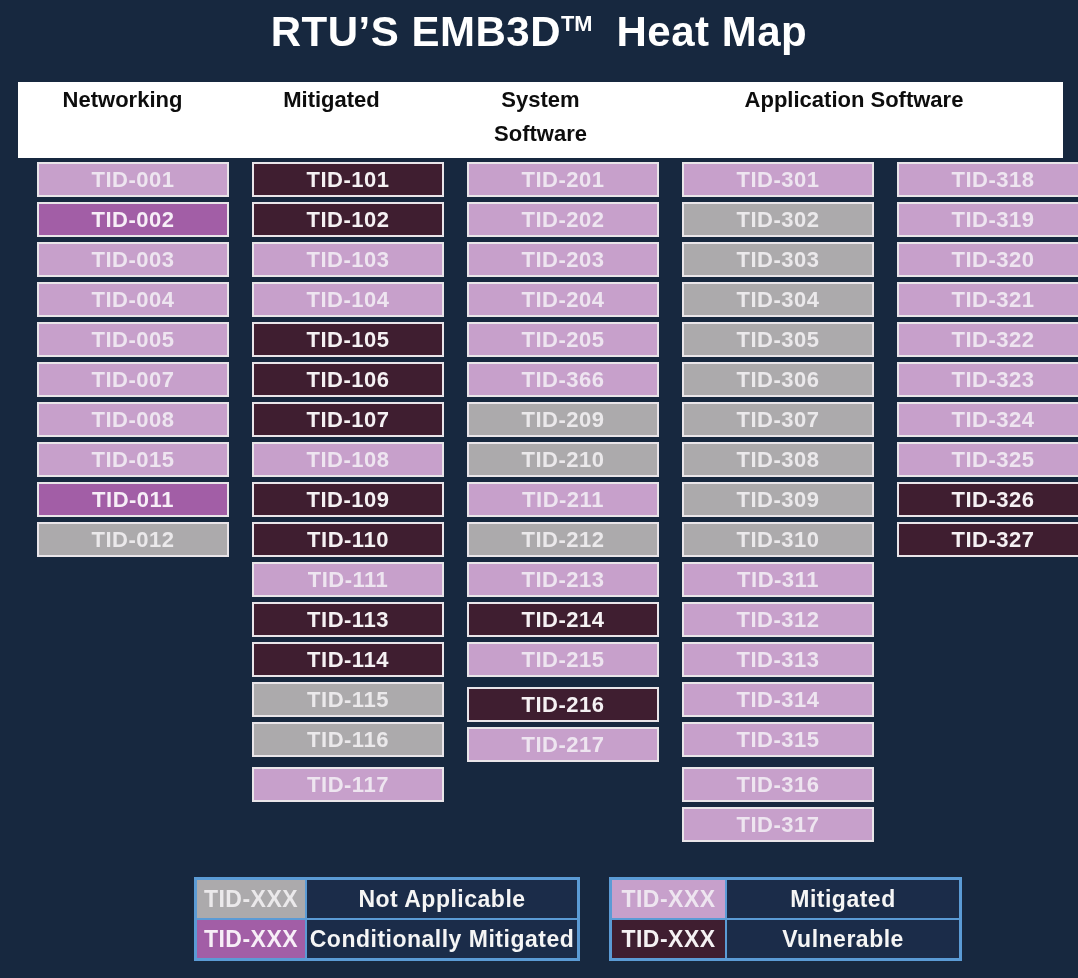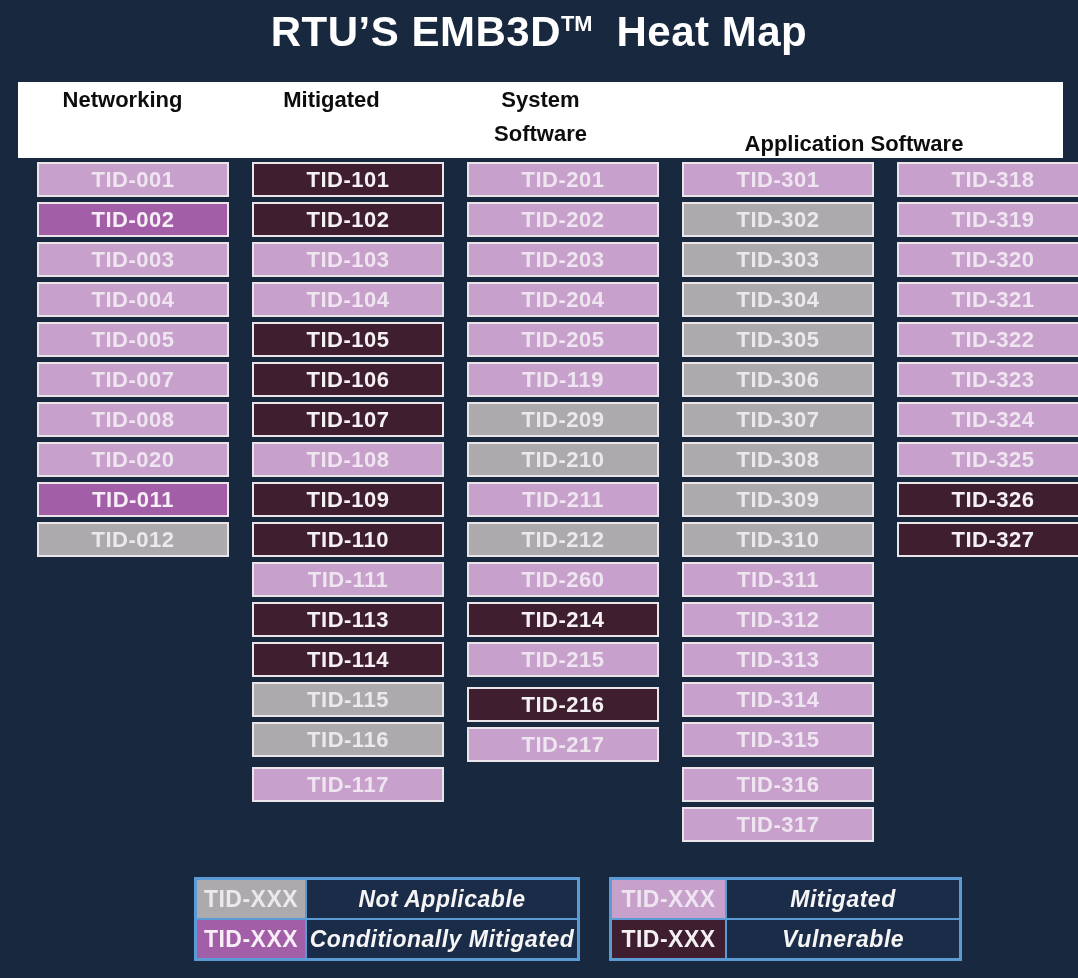--- a/index.html
+++ b/index.html
@@ -31,21 +31,21 @@
     align-items: flex-start;
     padding-top: 1px;
     box-sizing: border-box;
   }
   .hdr {
     color: var(--header-text);
     font-weight: bold; font-size: 22px;
     text-align: center; line-height: 1.55;
   }
   .hdr-1, .hdr-2, .hdr-3 { width: 209px; }
-  .hdr-4 { width: 418px; margin-top: 44px; }
+  .hdr-4 { width: 418px; }
   .hdr-3 .wrapbox { display: inline-block; max-width: 120px; text-align: center; }
 
   
   .grid {
     position: absolute; left: 18px; top: 162px;
     display: flex; align-items: flex-start;
   }
   .col { width: 192px; margin-right: 4px; margin-left: 19px; }
   .cell {
     height: 31px;
@@ -74,21 +74,20 @@
   .legend-right { left: 578px; grid-template-columns: 115px 234px; }
   .lg-swatch, .lg-label {
     border: 1px solid var(--accent-border);
     display: flex; align-items: center; justify-content: center;
     font-size: 23px; font-weight: bold;
     letter-spacing: 0.5px;
   }
   .lg-label {
     background: var(--legend-label-bg);
     color: var(--legend-label-text);
-    font-style: italic;
   }
 </style>
 </head>
 <body>
 
 <div class="page">
 
   <h1 class="title"><span>RTU’S EMB3D</span><sup>TM</sup><span class="suffix">Heat Map</span></h1>
 
   <div class="header-band">
@@ -100,21 +99,21 @@
 
   <div class="grid">
       <div class="col">
         <div class="cell mitigated">TID-001</div>
         <div class="cell conditionally_mitigated">TID-002</div>
         <div class="cell mitigated">TID-003</div>
         <div class="cell mitigated">TID-004</div>
         <div class="cell mitigated">TID-005</div>
         <div class="cell mitigated">TID-007</div>
         <div class="cell mitigated">TID-008</div>
-        <div class="cell mitigated">TID-020</div>
+        <div class="cell mitigated">TID-015</div>
         <div class="cell conditionally_mitigated">TID-011</div>
         <div class="cell not_applicable">TID-012</div>
       </div>
       <div class="col">
         <div class="cell vulnerable">TID-101</div>
         <div class="cell vulnerable">TID-102</div>
         <div class="cell mitigated">TID-103</div>
         <div class="cell mitigated">TID-104</div>
         <div class="cell vulnerable">TID-105</div>
         <div class="cell vulnerable">TID-106</div>
@@ -128,26 +127,26 @@
         <div class="cell not_applicable">TID-115</div>
         <div class="cell not_applicable">TID-116</div>
         <div class="cell mitigated gap-before">TID-117</div>
       </div>
       <div class="col">
         <div class="cell mitigated">TID-201</div>
         <div class="cell mitigated">TID-202</div>
         <div class="cell mitigated">TID-203</div>
         <div class="cell mitigated">TID-204</div>
         <div class="cell mitigated">TID-205</div>
-        <div class="cell mitigated">TID-119</div>
+        <div class="cell mitigated">TID-366</div>
         <div class="cell not_applicable">TID-209</div>
         <div class="cell not_applicable">TID-210</div>
         <div class="cell mitigated">TID-211</div>
         <div class="cell not_applicable">TID-212</div>
-        <div class="cell mitigated">TID-260</div>
+        <div class="cell mitigated">TID-213</div>
         <div class="cell vulnerable">TID-214</div>
         <div class="cell mitigated">TID-215</div>
         <div class="cell vulnerable gap-before">TID-216</div>
         <div class="cell mitigated">TID-217</div>
       </div>
       <div class="col">
         <div class="cell mitigated">TID-301</div>
         <div class="cell not_applicable">TID-302</div>
         <div class="cell not_applicable">TID-303</div>
         <div class="cell not_applicable">TID-304</div>

